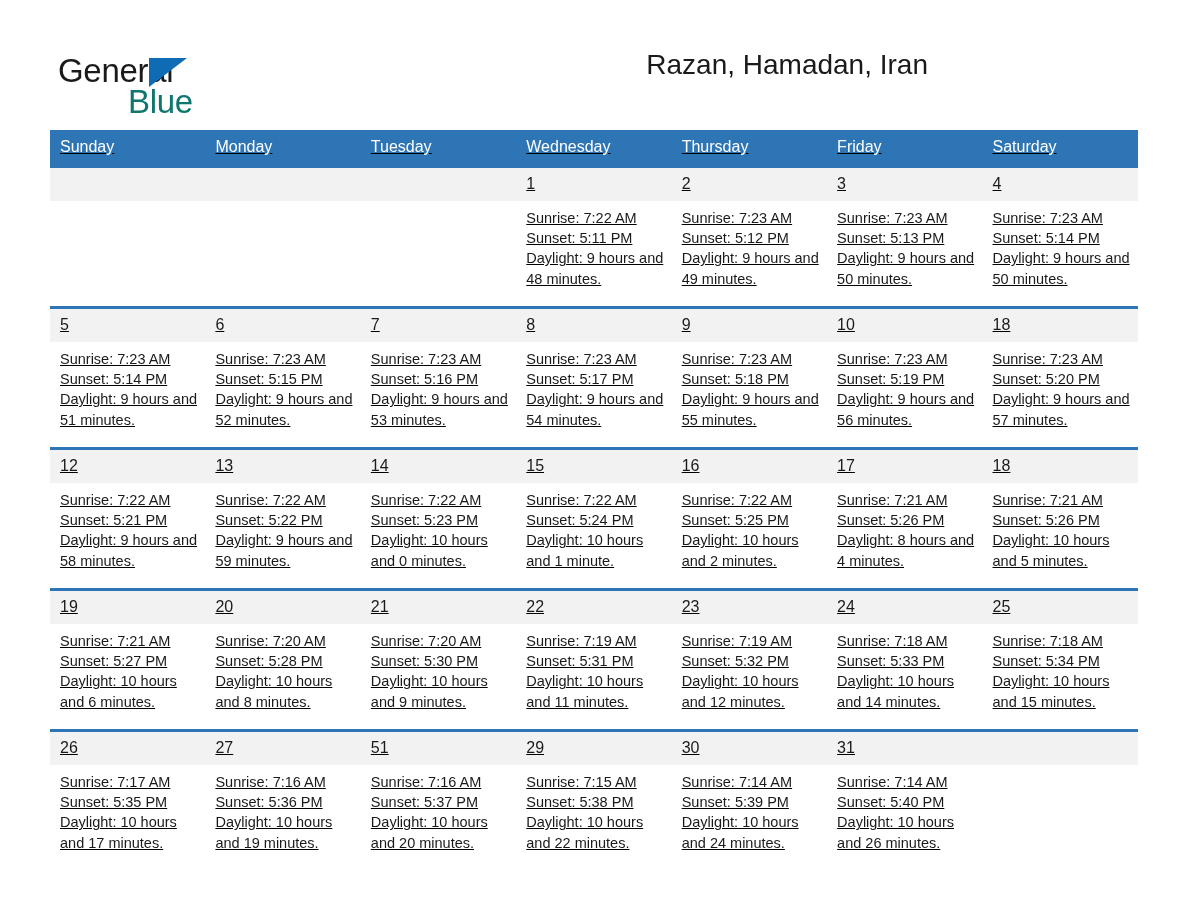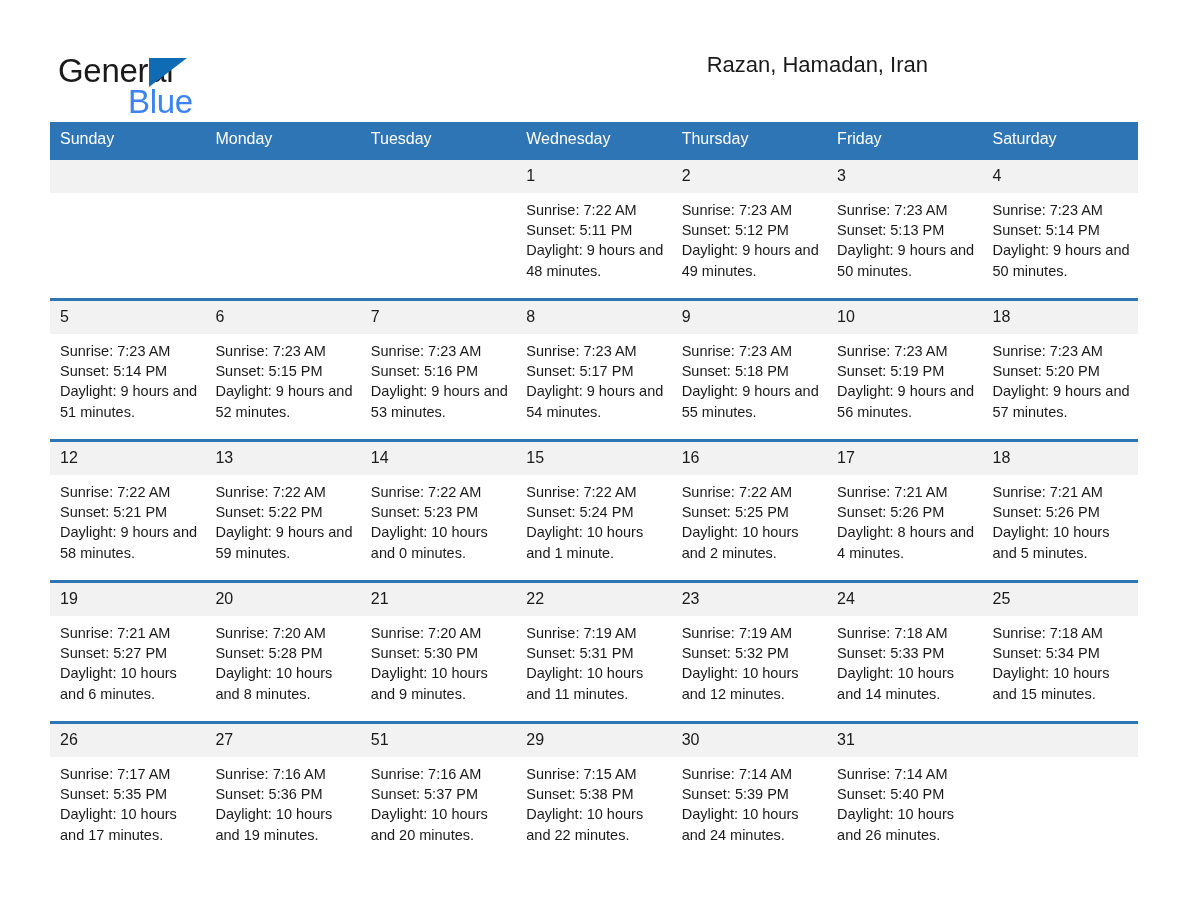--- a/index.html
+++ b/index.html
@@ -52,49 +52,50 @@
     width: 0;
     height: 0;
     border-left: 38px solid #0f6cb4;
     border-bottom: 29px solid transparent;
   }
   .logo-blue {
     position: absolute;
     left: 78px;
     top: 43px;
     font-size: 33px;
-    color: #3b82f6;
+    color: #0f766e;
     letter-spacing: -0.3px;
   }
   .title-block {
     text-align: right;
     padding-right: 6px;
   }
   .cal-title {
     font-size: 40px;
     line-height: 46px;
     color: #1a1a1a;
     font-weight: normal;
     margin: 0;
     letter-spacing: -0.2px;
   }
   .cal-subtitle {
-    font-size: 22px;
+    font-size: 28px;
     line-height: 30px;
     color: #1a1a1a;
     margin: 8px 0 0 0;
     font-weight: normal;
   }
 
   
   .calendar {
     width: 1088px;
     border-collapse: collapse;
     table-layout: fixed;
-    margin-top: 12px;
+    margin-top: 20px;
+    text-decoration: underline;
   }
   .calendar th {
     background: #2e75b6;
     color: #ffffff;
     font-weight: normal;
     font-size: 16px;
     text-align: left;
     padding: 8px 0 9px 10px;
     height: 18px;
     border: none;

